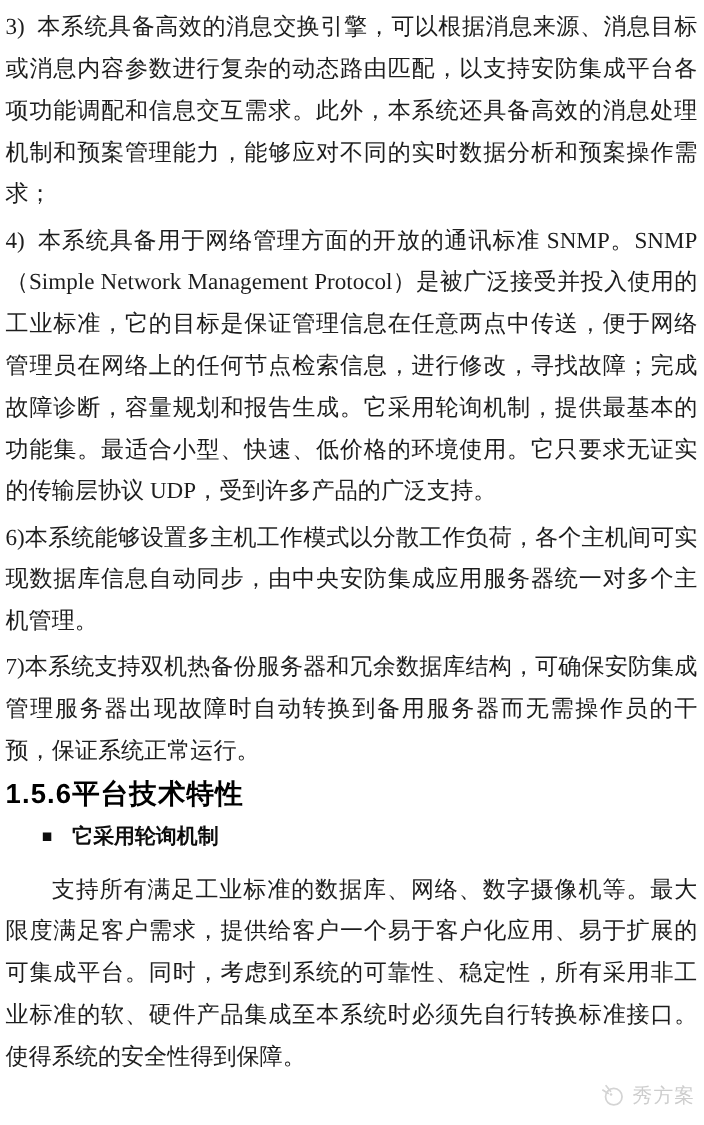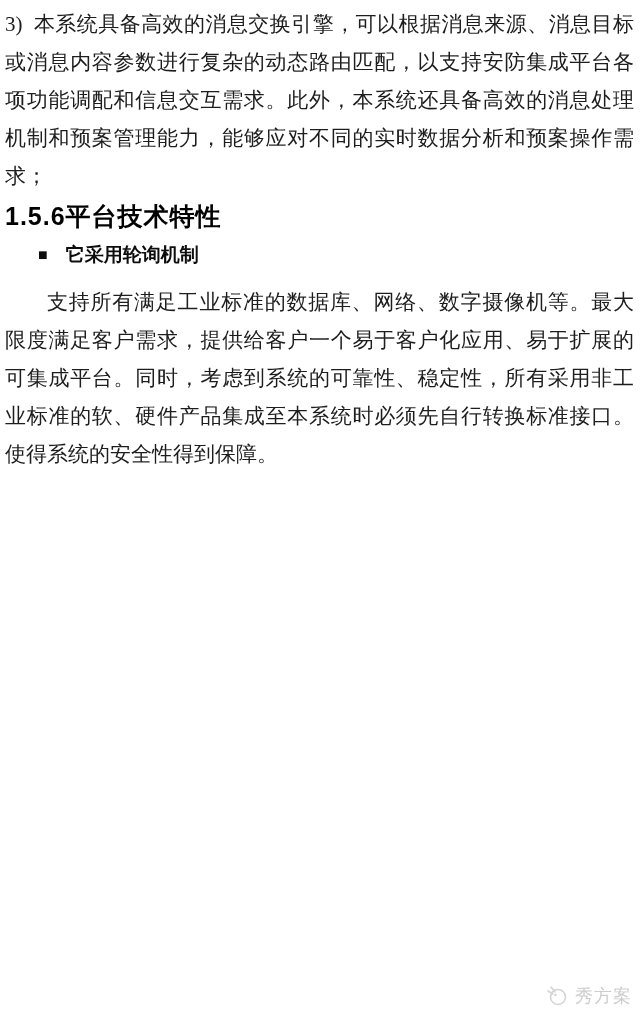--- a/index.html
+++ b/index.html
@@ -73,23 +73,26 @@
   }
 </style>
 </head>
 <body>
 
 <div class="page">
 
 
   <p class="para">3)&nbsp;&nbsp;本系统具备高效的消息交换引擎，可以根据消息来源、消息目标或消息内容参数进行复杂的动态路由匹配，以支持安防集成平台各项功能调配和信息交互需求。此外，本系统还具备高效的消息处理机制和预案管理能力，能够应对不同的实时数据分析和预案操作需求；</p>
 
+  <p class="para">4)&nbsp;&nbsp;本系统具备用于网络管理方面的开放的通讯标准 SNMP。SNMP（Simple Network Management Protocol）是被广泛接受并投入使用的工业标准，它的目标是保证管理信息在任意两点中传送，便于网络管理员在网络上的任何节点检索信息，进行修改，寻找故障；完成故障诊断，容量规划和报告生成。它采用轮询机制，提供最基本的功能集。最适合小型、快速、低价格的环境使用。它只要求无证实的传输层协议 UDP，受到许多产品的广泛支持。</p>
 
 
+  <p class="para">6)本系统能够设置多主机工作模式以分散工作负荷，各个主机间可实现数据库信息自动同步，由中央安防集成应用服务器统一对多个主机管理。</p>
 
+  <p class="para">7)本系统支持双机热备份服务器和冗余数据库结构，可确保安防集成管理服务器出现故障时自动转换到备用服务器而无需操作员的干预，保证系统正常运行。</p>
 
   <h2 class="section-heading">1.5.6平台技术特性</h2>
 
   <div class="bullet-row">
     <span class="bullet-marker">■</span>
     <span>它采用轮询机制</span>
   </div>
 
   <p class="para first-indent after-bullet">支持所有满足工业标准的数据库、网络、数字摄像机等。最大限度满足客户需求，提供给客户一个易于客户化应用、易于扩展的可集成平台。同时，考虑到系统的可靠性、稳定性，所有采用非工业标准的软、硬件产品集成至本系统时必须先自行转换标准接口。使得系统的安全性得到保障。</p>
 

